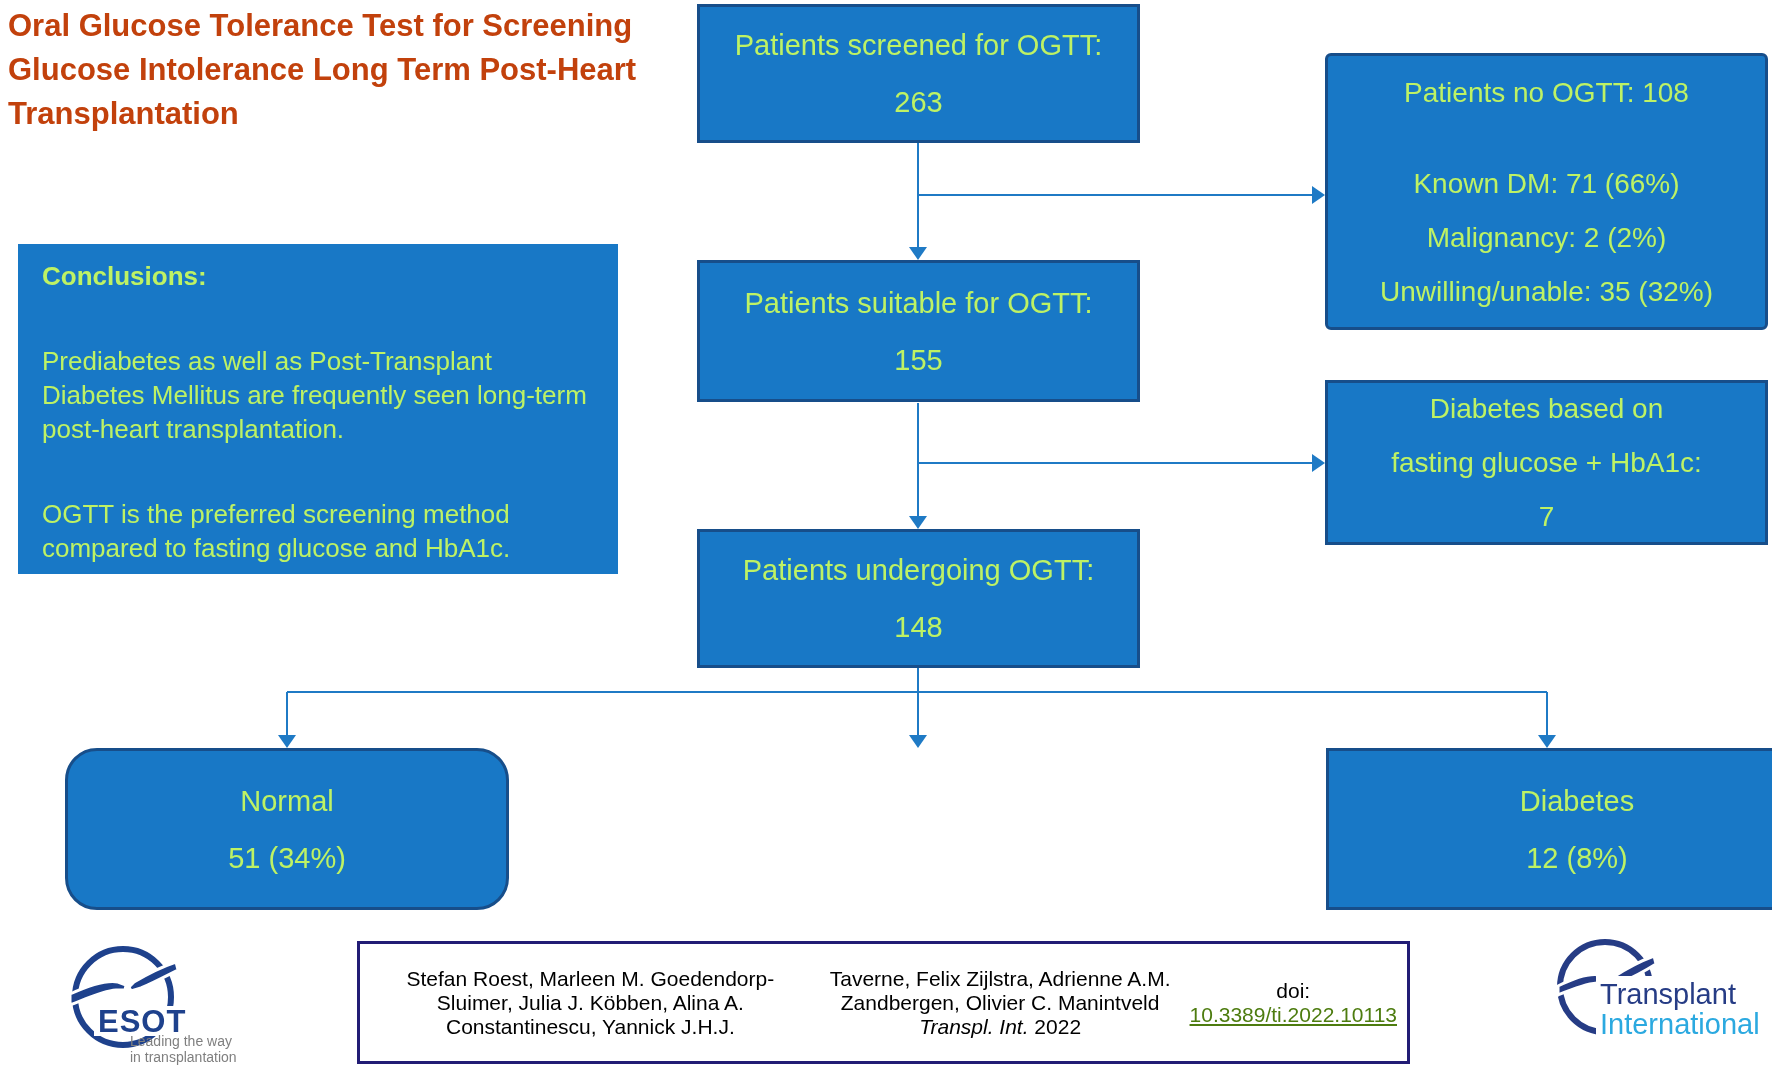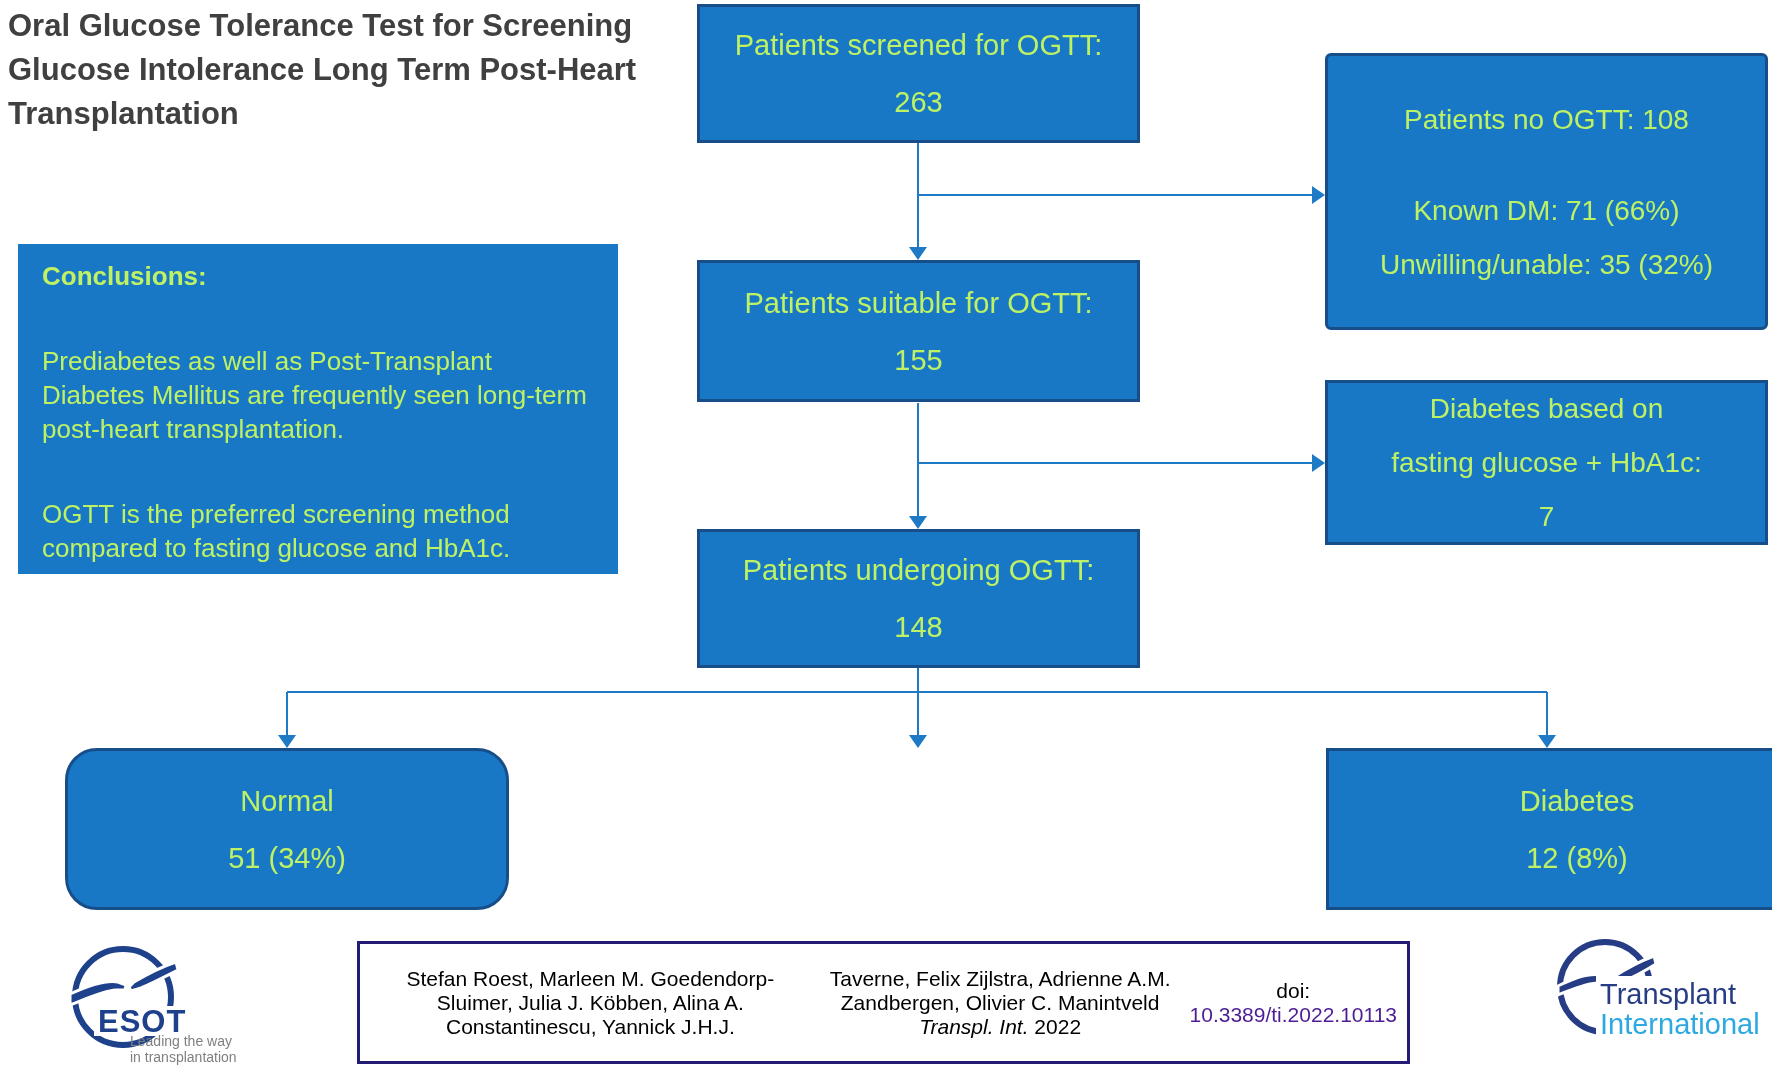--- a/index.html
+++ b/index.html
@@ -2,21 +2,21 @@
 <html><head>
 <meta charset="utf-8">
 <style>
   html,body{margin:0;padding:0;background:#fff;}
   #canvas{
     position:relative;width:1772px;height:1069px;background:#ffffff;
     font-family:"Liberation Sans",sans-serif;overflow:hidden;
   }
   .title{
     position:absolute;left:8px;top:4px;width:700px;
-    font-size:31px;font-weight:bold;color:#404040;line-height:44px;
+    font-size:31px;font-weight:bold;color:#c2410c;line-height:44px;
   }
   .connectors{position:absolute;left:0;top:0;width:1772px;height:1069px;pointer-events:none;}
   .node{
     position:absolute;box-sizing:border-box;
     background:#1878c6;border:3px solid #174e8a;color:#bef264;
     display:flex;flex-direction:column;justify-content:center;align-items:center;
     text-align:center;font-size:29px;line-height:40px;gap:17px;
   }
   .node-screened{left:697px;top:4px;width:443px;height:139px;}
   .node-no-ogtt{left:1325px;top:53px;width:443px;height:277px;font-size:28px;line-height:37px;border-radius:6px;}
@@ -35,21 +35,21 @@
   }
   .conclusions-heading{font-weight:bold;margin-bottom:34px;}
   .conclusions-para{margin-bottom:34px;}
   .footer-box{
     position:absolute;left:357px;top:941px;width:1053px;height:123px;box-sizing:border-box;
     border:3px solid #221c75;background:#fff;color:#000;
     display:flex;flex-direction:row;justify-content:space-evenly;align-items:center;
     text-align:center;font-size:21px;padding:4px 10px;
   }
   .journal-italic{font-style:italic;}
-  .doi-link{color:#4c1d95;}
+  .doi-link{text-decoration:underline;color:#4d7c0f;}
   .logo{position:absolute;}
   .logo-esot{left:68px;top:932px;width:200px;height:135px;}
   .logo-ti{left:1512px;top:928px;width:272px;height:130px;}
   .svg-text{font-family:"Liberation Sans",sans-serif;}
 </style>
 </head>
 <body>
 
 <div id="canvas">
 
@@ -82,20 +82,21 @@
   </div>
 
   <div class="node node-screened">
     <div>Patients screened for OGTT:</div>
     <div>263</div>
   </div>
 
   <div class="node node-no-ogtt">
     <div class="box-title">Patients no OGTT: 108</div>
     <div>Known DM: 71 (66%)</div>
+    <div>Malignancy: 2 (2%)</div>
     <div>Unwilling/unable: 35 (32%)</div>
   </div>
 
   <div class="node node-conclusions">
     <div class="conclusions-heading">Conclusions:</div>
     <div class="conclusions-para">Prediabetes as well as Post-Transplant Diabetes Mellitus are frequently seen long-term post-heart transplantation.</div>
     <div>OGTT is the preferred screening method compared to fasting glucose and HbA1c.</div>
   </div>
 
   <div class="node node-suitable">

